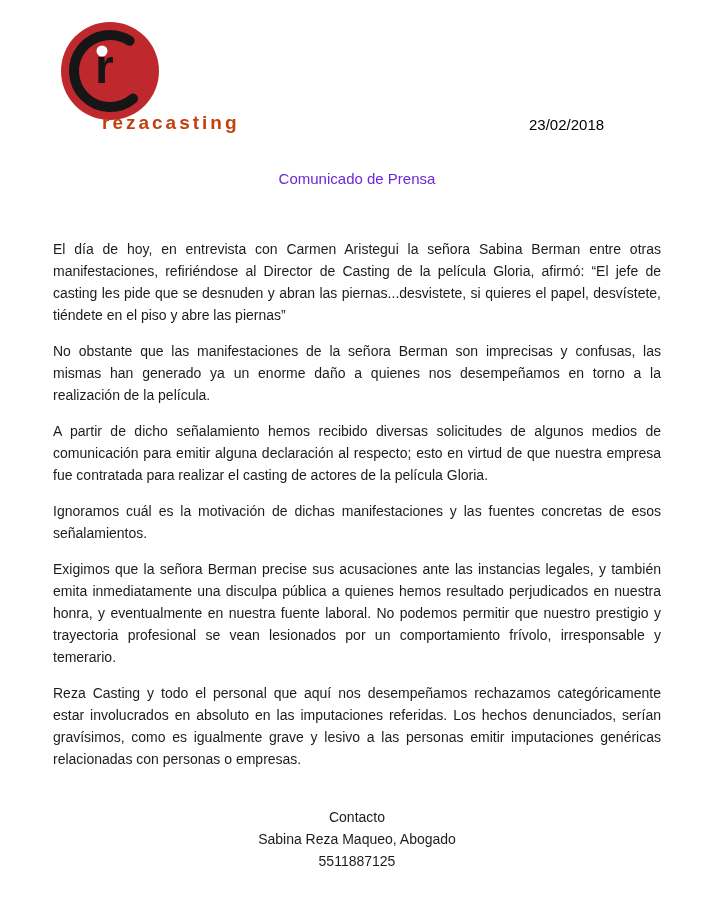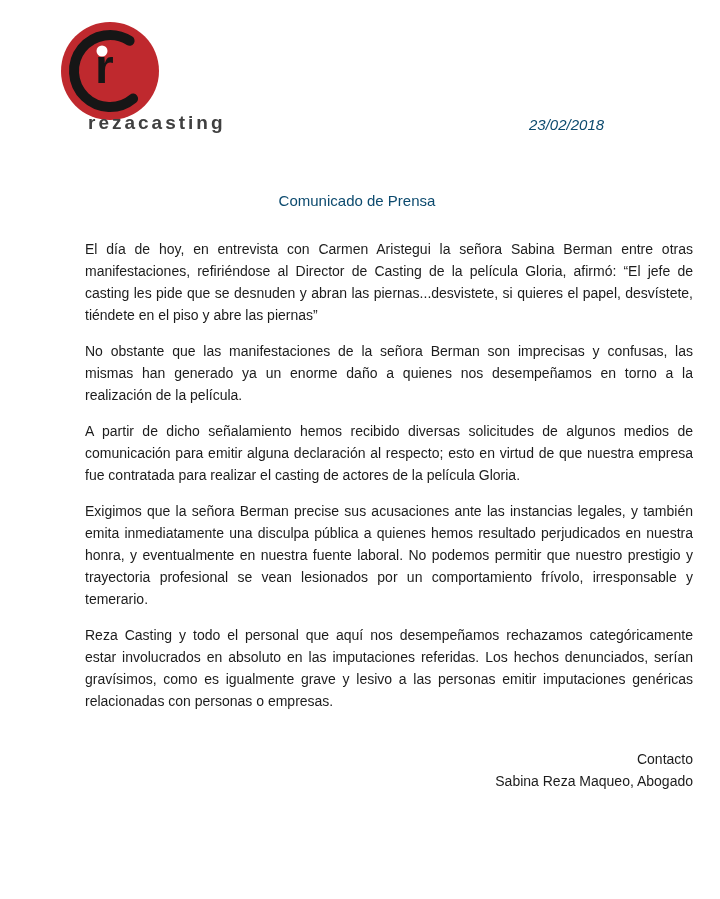--- a/index.html
+++ b/index.html
@@ -12,60 +12,58 @@
     color: #1c1c1c;
     overflow: hidden;
   }
   .logo-mark {
     position: absolute;
     left: 60px;
     top: 21px;
   }
   .brand {
     position: absolute;
-    left: 88px;
+    left: 102px;
     top: 112px;
     font-size: 19px;
     font-weight: 700;
     letter-spacing: 3px;
-    color: #404040;
+    color: #c2410c;
     white-space: nowrap;
   }
   .date {
     position: absolute;
     left: 529px;
     top: 116px;
     font-size: 15px;
-    color: #0c4a6e;
-    font-style: italic;
+    color: #000000;
   }
   .title {
     position: absolute;
     left: 53px;
-    top: 192px;
+    top: 170px;
     width: 608px;
     text-align: center;
     font-size: 15px;
-    color: #0c4a6e;
+    color: #6d28d9;
   }
   .content {
     position: absolute;
     left: 53px;
     top: 238px;
     width: 608px;
     font-size: 14px;
     line-height: 22px;
     text-align: justify;
-    margin-left: 32px;
   }
   .content p { margin: 0 0 14px 0; }
   .contact {
     margin-top: 36px;
     line-height: 22px;
-    text-align: right;
+    text-align: center;
   }
 </style>
 </head>
 <body>
 
 <div class="page">
 
   <svg class="logo-mark" width="100" height="100" viewBox="0 0 100 100" xmlns="http://www.w3.org/2000/svg">
     <circle cx="50" cy="50" r="49" fill="#bf292e"></circle>
     <path d="M 69.6 19.8 A 36 36 0 1 0 73.1 77.6" fill="none" stroke="#161616" stroke-width="10" stroke-linecap="round"></path>
@@ -76,22 +74,24 @@
   <div class="brand">rezacasting</div>
 
   <div class="date">23/02/2018</div>
 
   <div class="title">Comunicado de Prensa</div>
 
   <div class="content">
     <p>El día de hoy, en entrevista con Carmen Aristegui la señora Sabina Berman entre otras manifestaciones, refiriéndose al Director de Casting de la película Gloria, afirmó: “El jefe de casting les pide que se desnuden y abran las piernas...desvistete, si quieres el papel, desvístete, tiéndete en el piso y abre las piernas”</p>
     <p>No obstante que las manifestaciones de la señora Berman son imprecisas y confusas, las mismas han generado ya un enorme daño a quienes nos desempeñamos en torno a la realización de la película.</p>
     <p>A partir de dicho señalamiento hemos recibido diversas solicitudes de algunos medios de comunicación para emitir alguna declaración al respecto; esto en virtud de que nuestra empresa fue contratada para realizar el casting de actores de la película Gloria.</p>
+    <p>Ignoramos cuál es la motivación de dichas manifestaciones y las fuentes concretas de esos señalamientos.</p>
     <p>Exigimos que la señora Berman precise sus acusaciones ante las instancias legales, y también emita inmediatamente una disculpa pública a quienes hemos resultado perjudicados en nuestra honra, y eventualmente en nuestra fuente laboral. No podemos permitir que nuestro prestigio y trayectoria profesional se vean lesionados por un comportamiento frívolo, irresponsable y temerario.</p>
     <p>Reza Casting y todo el personal que aquí nos desempeñamos rechazamos categóricamente estar involucrados en absoluto en las imputaciones referidas. Los hechos denunciados, serían gravísimos, como es igualmente grave y lesivo a las personas emitir imputaciones genéricas relacionadas con personas o empresas.</p>
 
     <div class="contact">
       <div>Contacto</div>
       <div>Sabina Reza Maqueo, Abogado</div>
+      <div>5511887125</div>
     </div>
   </div>
 
 </div>
 
 </body></html>

